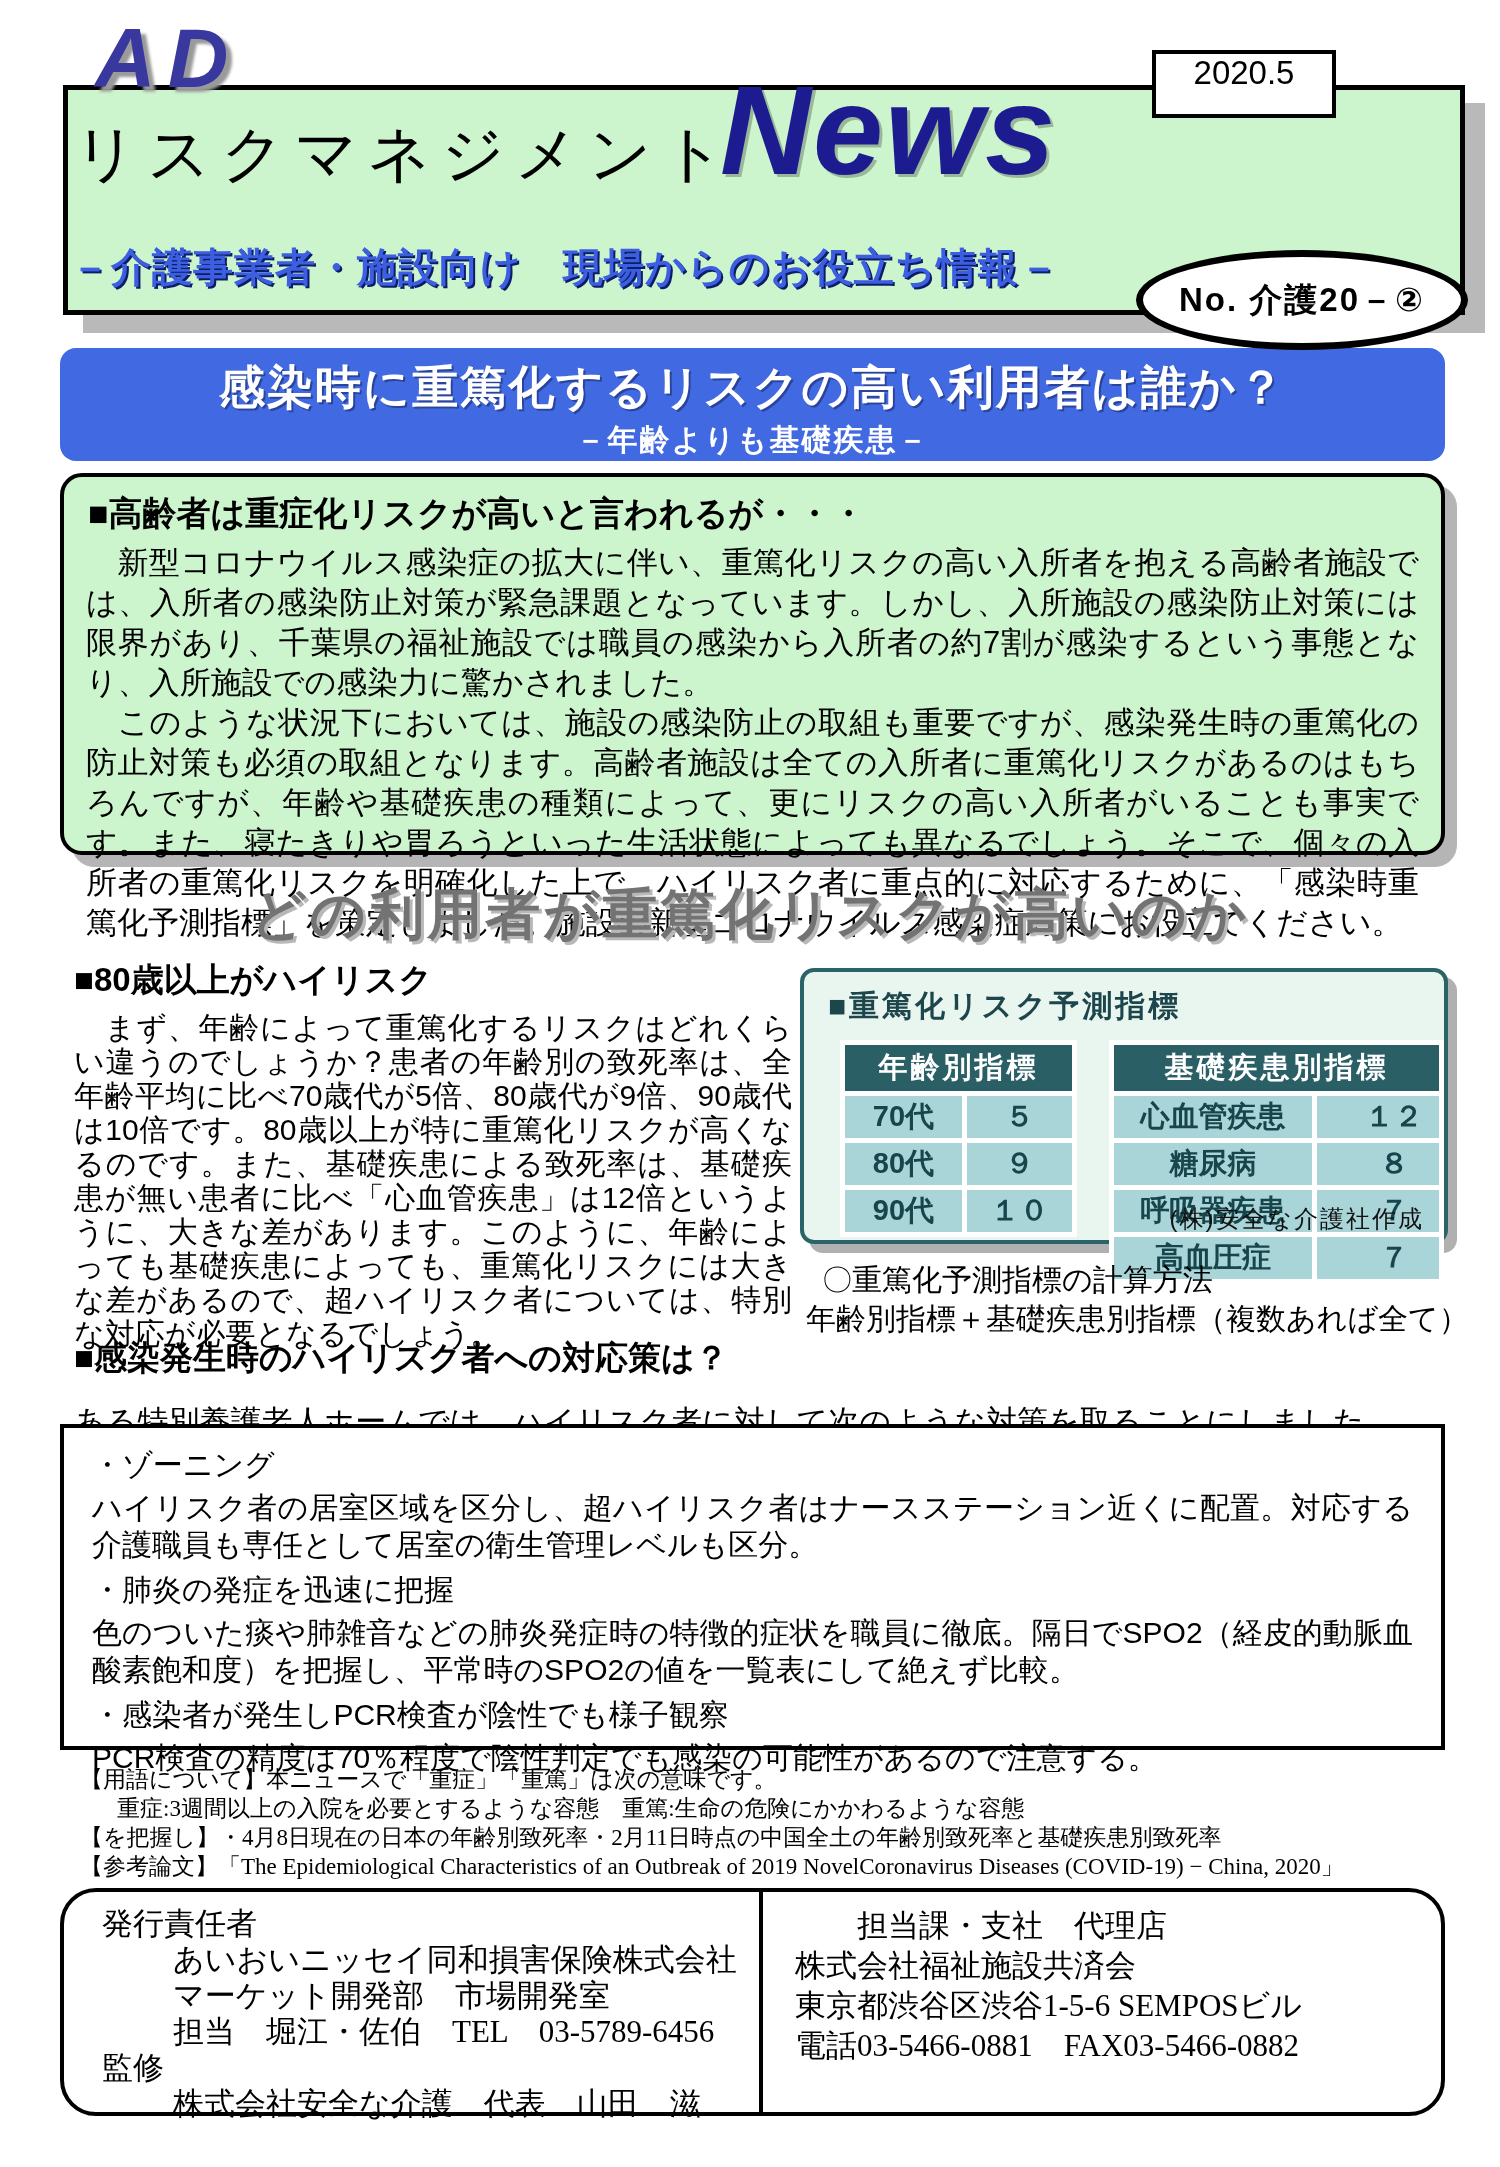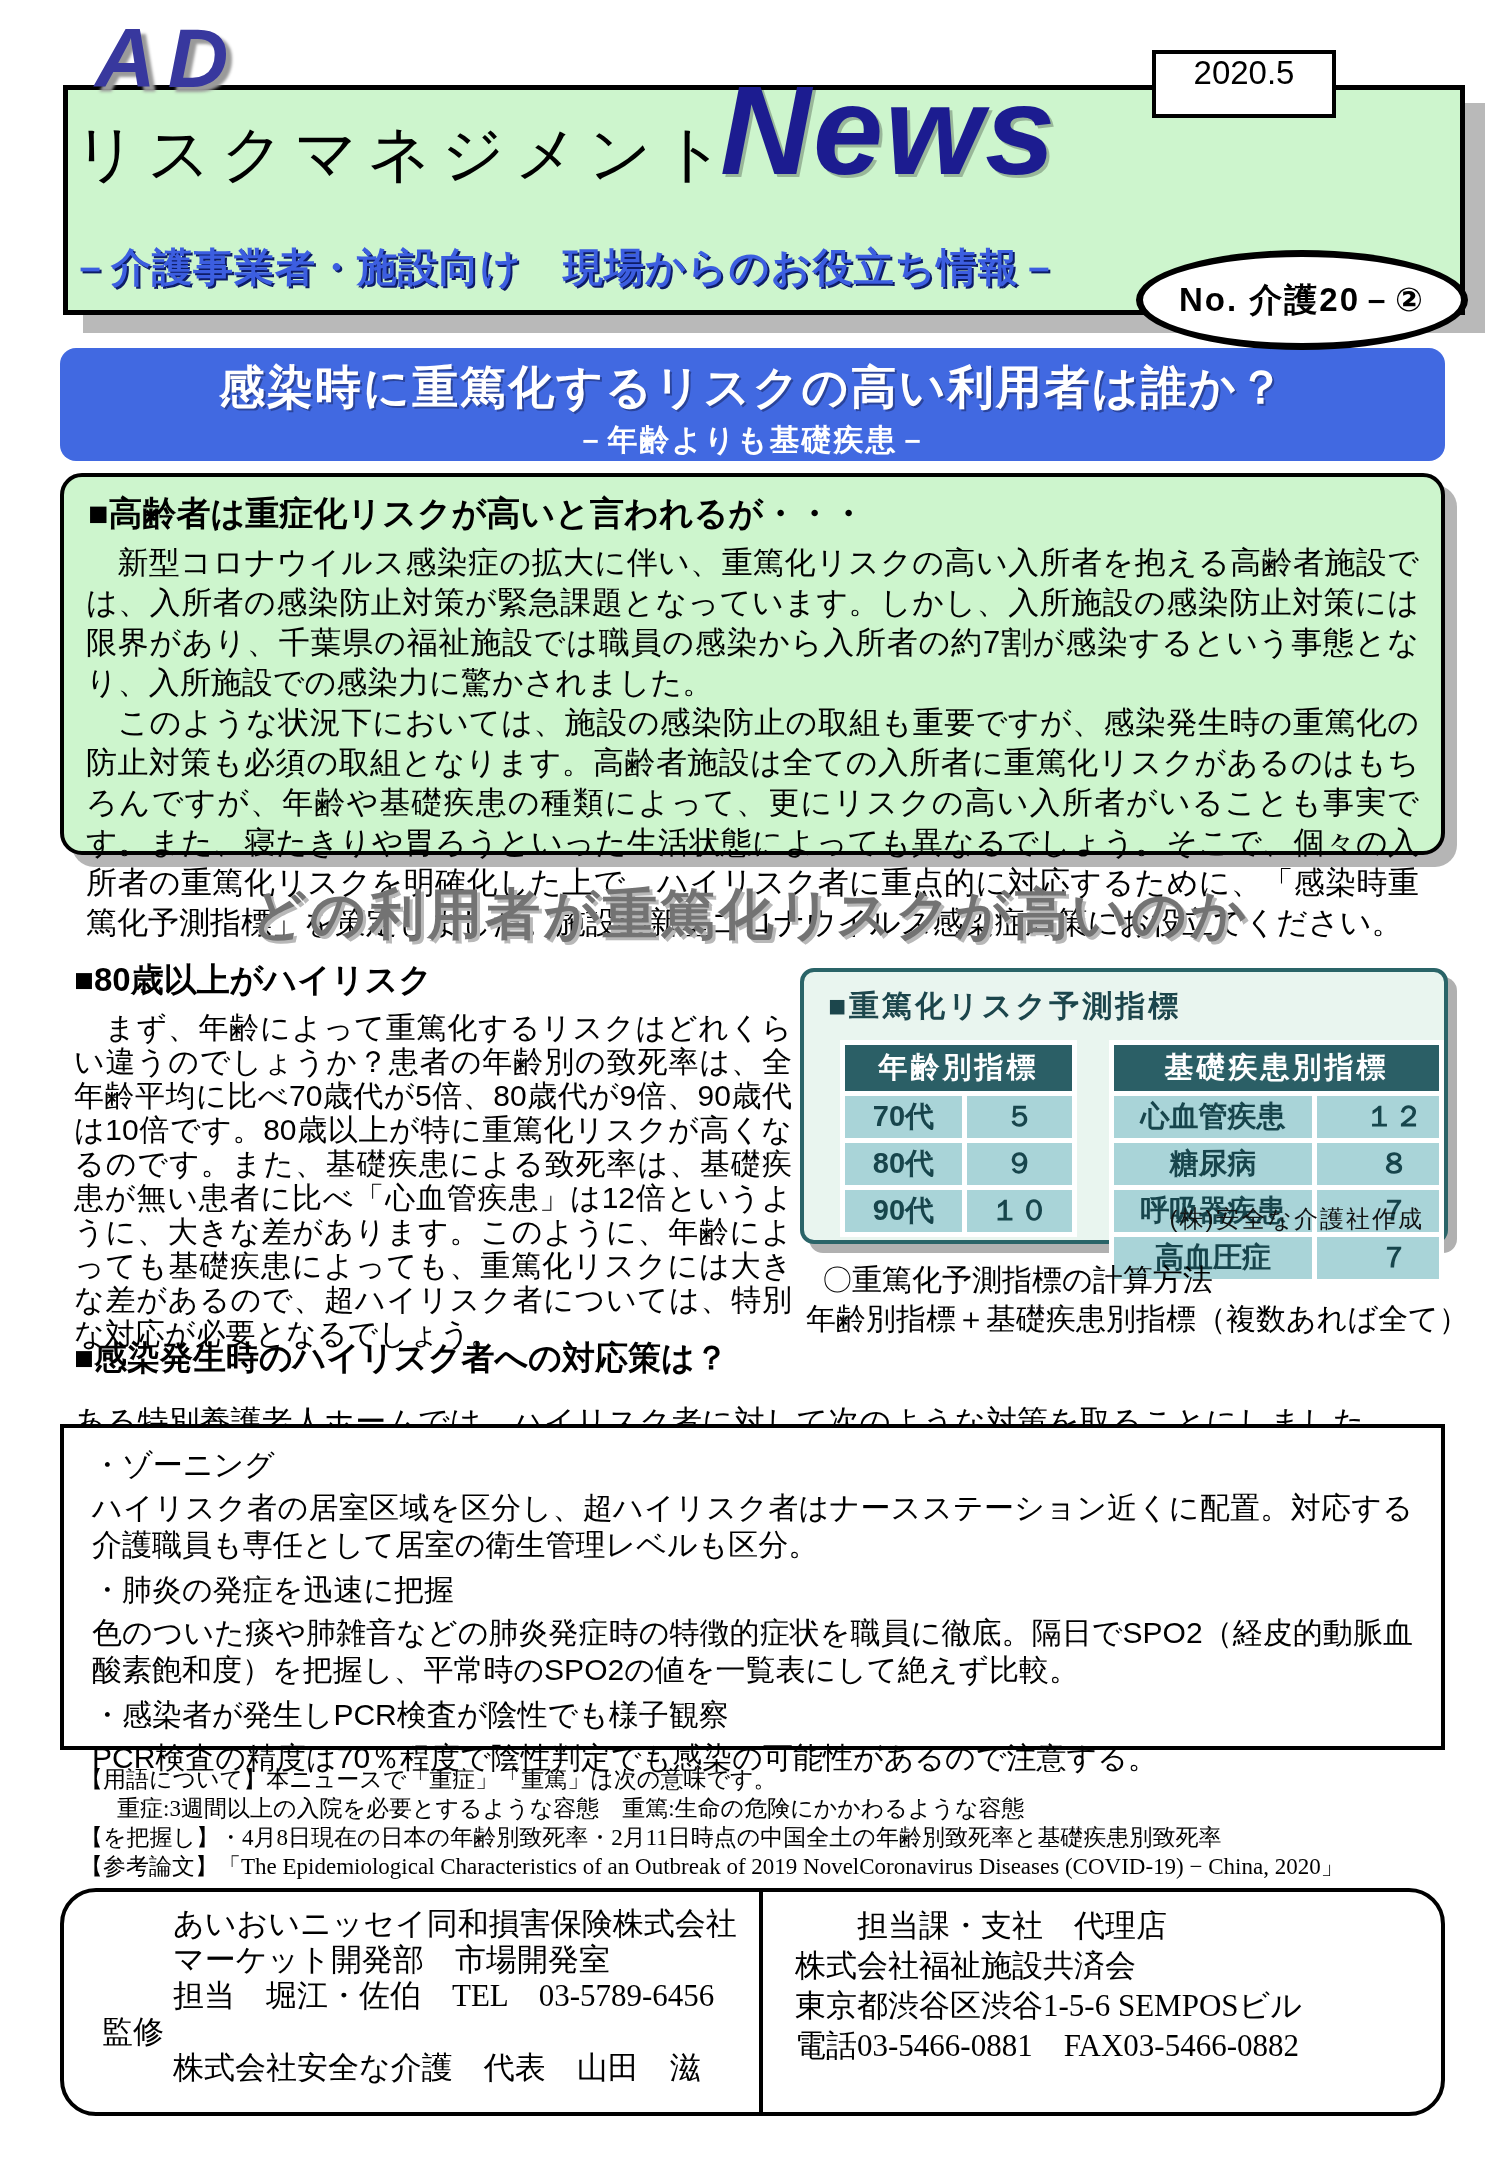--- a/index.html
+++ b/index.html
@@ -235,20 +235,21 @@
 
   <div class="abs notes">
     <div>【用語について】本ニュースで「重症」「重篤」は次の意味です。</div>
     <div class="indent">　重症:3週間以上の入院を必要とするような容態　重篤:生命の危険にかかわるような容態</div>
     <div>【を把握し】・4月8日現在の日本の年齢別致死率・2月11日時点の中国全土の年齢別致死率と基礎疾患別致死率</div>
     <div>【参考論文】「The Epidemiological Characteristics of an Outbreak of 2019 NovelCoronavirus Diseases (COVID-19) − China, 2020」</div>
   </div>
 
   <div class="abs footer-box">
     <div class="footer-left">
+      <div>発行責任者</div>
       <div class="ind">あいおいニッセイ同和損害保険株式会社</div>
       <div class="ind">マーケット開発部　市場開発室</div>
       <div class="ind">担当　堀江・佐伯　TEL　03-5789-6456</div>
       <div>監修</div>
       <div class="ind">株式会社安全な介護　代表　山田　滋</div>
     </div>
     <div class="footer-right">
       <div class="head">担当課・支社　代理店</div>
       <div>株式会社福祉施設共済会</div>
       <div>東京都渋谷区渋谷1-5-6 SEMPOSビル</div>

